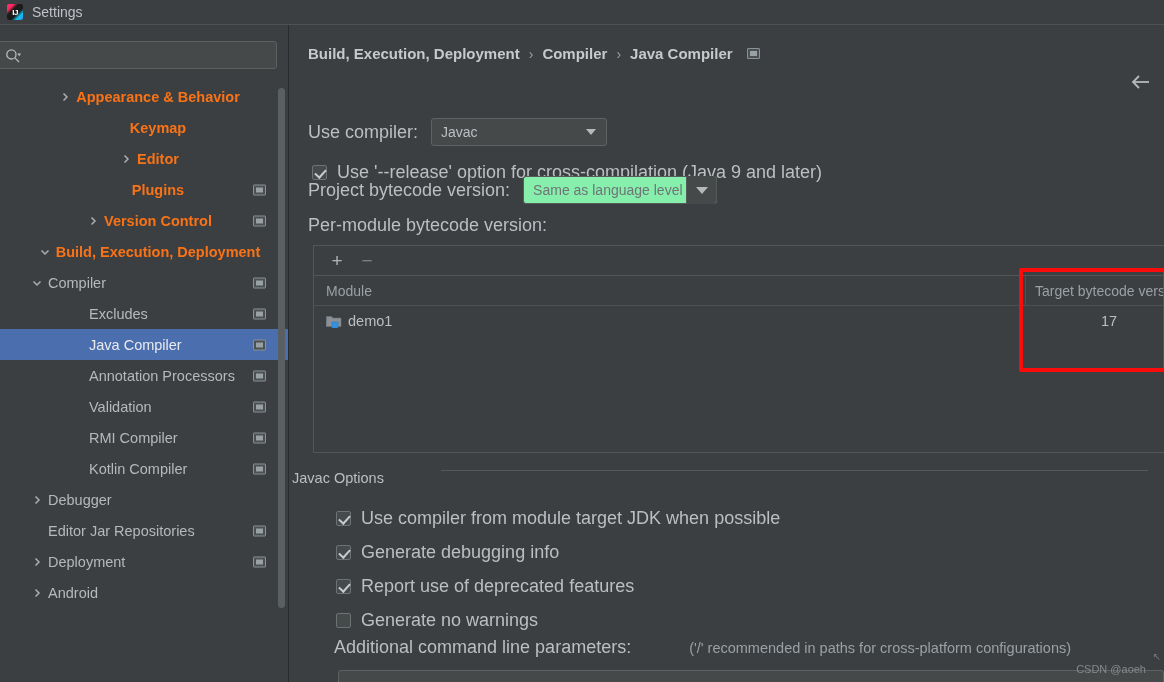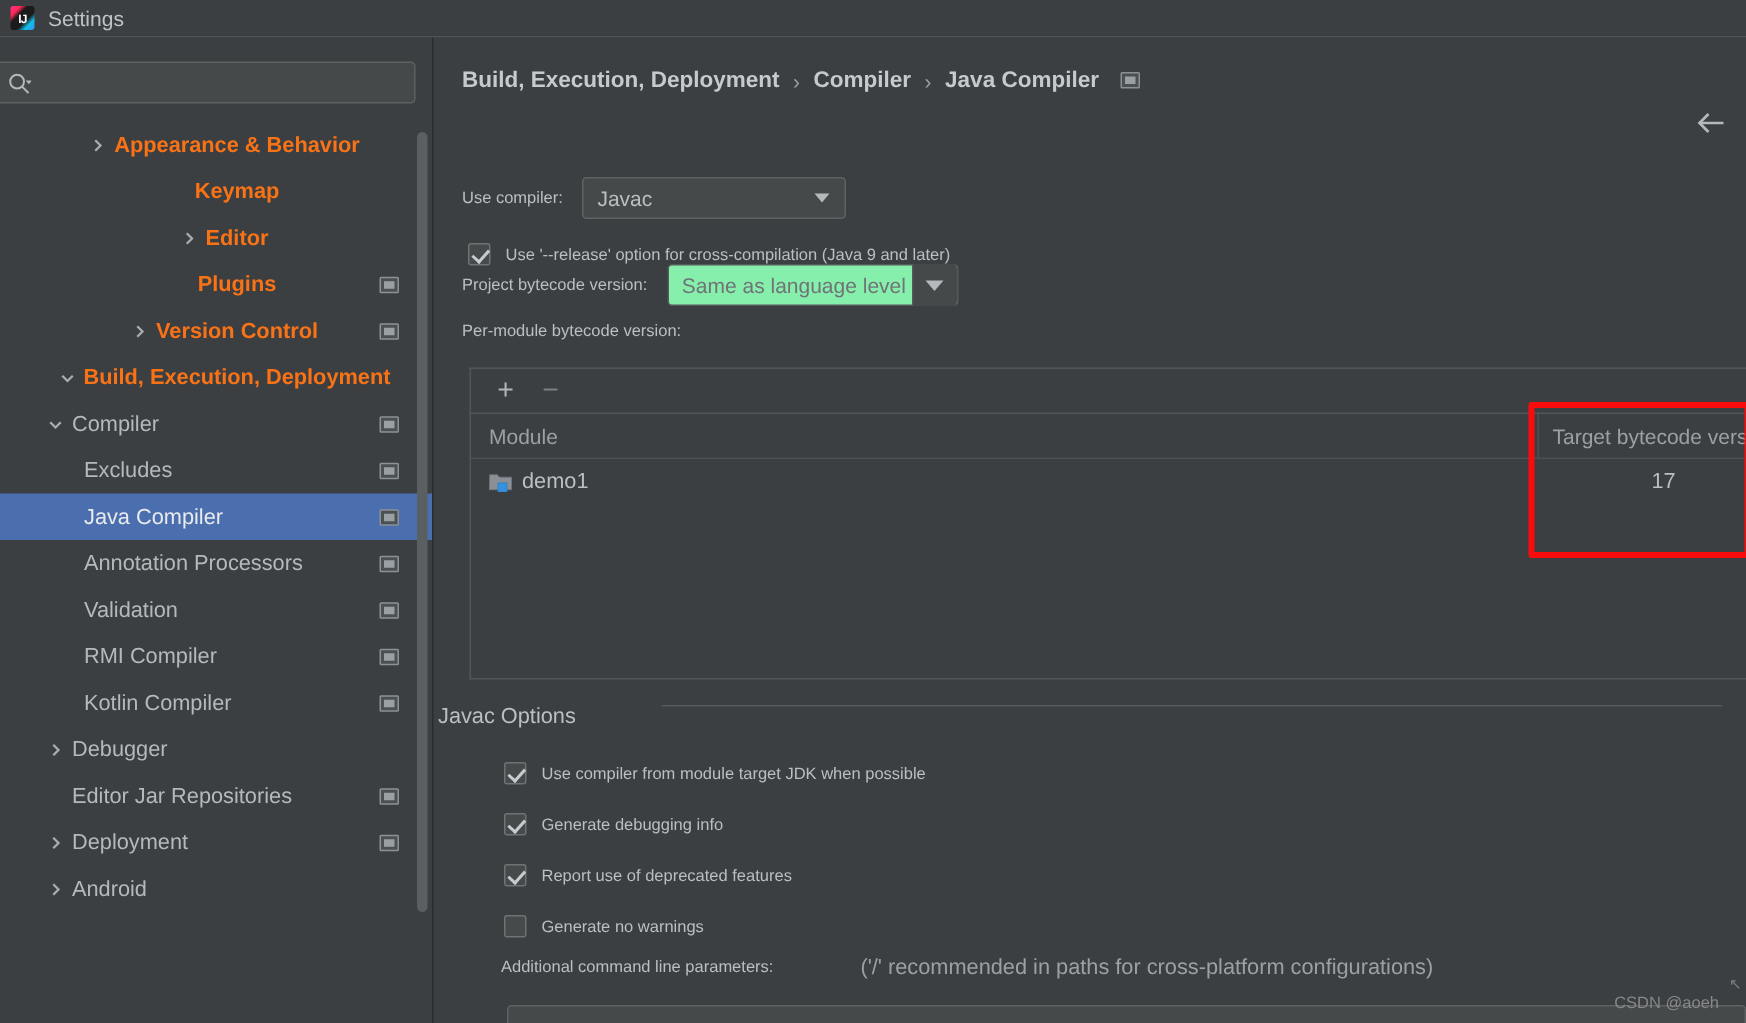--- a/index.html
+++ b/index.html
@@ -75,21 +75,21 @@
     display: flex; align-items: center;
     color: #bbbbbb;
     font-size: 14.5px;
     white-space: nowrap;
   }
   .tree-row.lvl0 { padding-left: 8px; font-weight: bold; color: #f97316; justify-content: center; }
   .tree-row.lvl0.noarrow { padding-left: 28px; }
   .tree-row.lvl1 { padding-left: 28px; font-weight: normal; color: #b5b9bc; }
   .tree-row.lvl1.noarrow { padding-left: 48px; }
   .tree-row.lvl2 { padding-left: 48px; font-weight: normal; color: #b5b9bc; }
-  .tree-row.lvl2.noarrow { padding-left: 56px; text-align: right; }
+  .tree-row.lvl2.noarrow { padding-left: 89px; text-align: right; }
   .tree-row.selected { background: #4b6eaf; color: #e8eaed; }
   .arrow {
     width: 18px; height: 18px; flex: 0 0 auto;
     display: inline-flex; align-items: center; justify-content: center;
     margin-right: 2px;
   }
   .arrow svg { display: block; }
   .tree-label { flex: 0 0 auto; }
   .proj-icon {
     position: absolute; right: 22px; top: 50%;
@@ -137,21 +137,21 @@
     left: 2px; top: 2px; right: 2px; bottom: 2px;
     background: #9aa1a5;
   }
   .back-btn {
     position: absolute; right: 11px; top: 45px;
     width: 24px; height: 24px;
     display: flex; align-items: center; justify-content: center;
   }
 
   .lbl {
-    color: #bbbfc2; font-size: 11px; white-space: nowrap;
+    color: #bbbfc2; font-size: 18px; white-space: nowrap;
   }
   .row { position: absolute; display: flex; align-items: center; }
 
   .combo {
     height: 28px;
     background: #45494a;
     border: 1px solid #5e6263;
     border-radius: 3px;
     display: flex; align-items: center;
     color: #bbbfc2; font-size: 14px;

